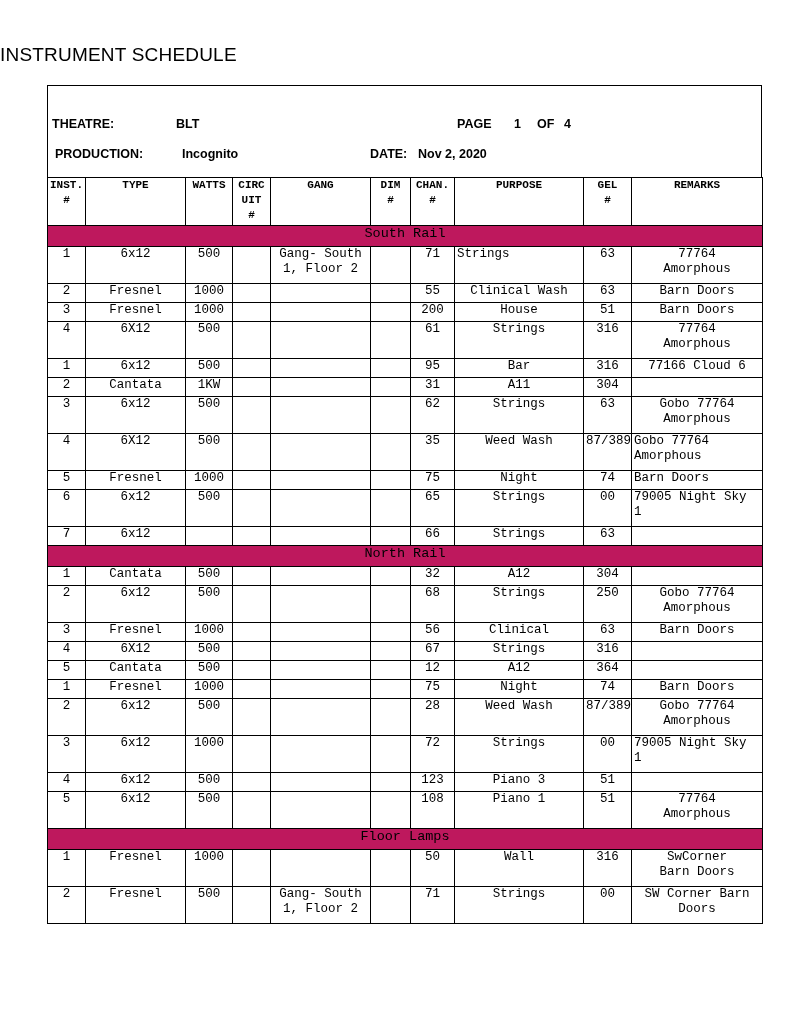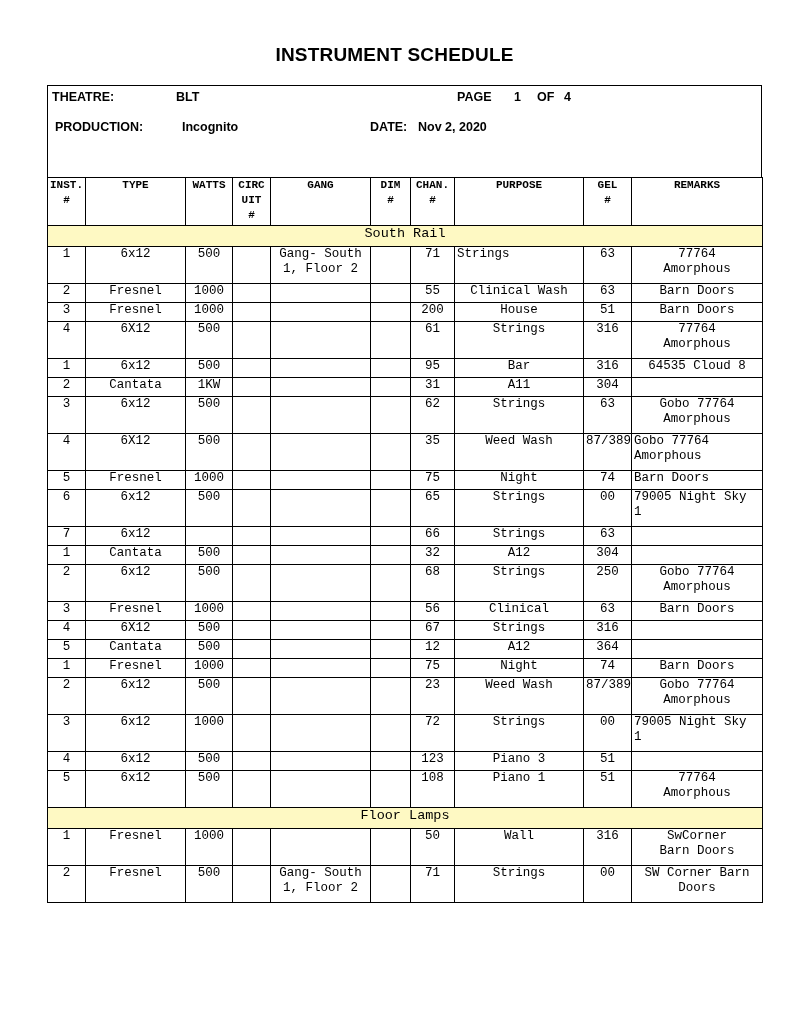--- a/index.html
+++ b/index.html
@@ -18,23 +18,22 @@
     position: relative;
     width: 789px;
     height: 1023px;
     box-sizing: border-box;
   }
   .doc-title {
     position: absolute;
     top: 44px;
     left: 0;
     width: 789px;
-    text-align: center;
     font-size: 19px;
-    font-weight: bold;
+    font-weight: normal;
     letter-spacing: 0.2px;
   }
   .sheet {
     position: absolute;
     top: 85px;
     left: 47px;
     width: 715px;
   }
   
   .meta-box {
@@ -45,20 +44,21 @@
     height: 92px;
     position: relative;
   }
   .meta-row {
     position: absolute;
     left: 0;
     width: 100%;
     height: 29px;
     font-size: 12.5px;
     font-weight: bold;
+    margin-top: 27px;
   }
   .meta-row.r1 { top: 4px; }
   .meta-row.r2 { top: 34px; }
   .meta-row.r3 { top: 63px; }
   .meta-cell {
     position: absolute;
     white-space: nowrap;
   }
   .lbl { font-weight: bold; }
   .val { font-weight: bold; }
@@ -128,21 +128,21 @@
     white-space: nowrap;
   }
   td.rem-box {
     text-align: left;
     white-space: nowrap;
     border: 1px solid #e8a9a9;
     border-left-color: #c06b6b;
   }
 
   tr.section td {
-    background: #fef9c3;
+    background: #be185d;
     text-align: center;
     font-size: 13.5px;
     font-weight: normal;
     height: 21px;
     border-left: 1px solid #000;
     border-right: 1px solid #000;
   }
   .twoline span { display: block; }
 </style>
 </head>
@@ -297,21 +297,21 @@
             <td>1</td>
             <td>6x12</td>
             <td>500</td>
             <td></td>
             <td></td>
             <td></td>
             <td>95</td>
             <td>Bar</td>
             <td>316</td>
             <td>
-              <span style="display: block;">64535 Cloud 8</span>
+              <span style="display: block;">77166 Cloud 6</span>
             </td>
           </tr>
           <tr>
             <td>2</td>
             <td>Cantata</td>
             <td>1KW</td>
             <td></td>
             <td></td>
             <td></td>
             <td>31</td>
@@ -383,20 +383,23 @@
             <td>6x12</td>
             <td></td>
             <td></td>
             <td></td>
             <td></td>
             <td>66</td>
             <td>Strings</td>
             <td>63</td>
             <td></td>
           </tr>
+          <tr class="section">
+            <td colspan="10">North Rail</td>
+          </tr>
           <tr>
             <td>1</td>
             <td>Cantata</td>
             <td>500</td>
             <td></td>
             <td></td>
             <td></td>
             <td>32</td>
             <td>A12</td>
             <td>304</td>
@@ -469,21 +472,21 @@
               <span style="display: block;">Barn Doors</span>
             </td>
           </tr>
           <tr class="tall">
             <td>2</td>
             <td>6x12</td>
             <td>500</td>
             <td></td>
             <td></td>
             <td></td>
-            <td>23</td>
+            <td>28</td>
             <td>Weed Wash</td>
             <td>87/389</td>
             <td>
               <span style="display: block;">Gobo 77764</span>
               <span style="display: block;">Amorphous</span>
             </td>
           </tr>
           <tr class="tall">
             <td>3</td>
             <td>6x12</td>

